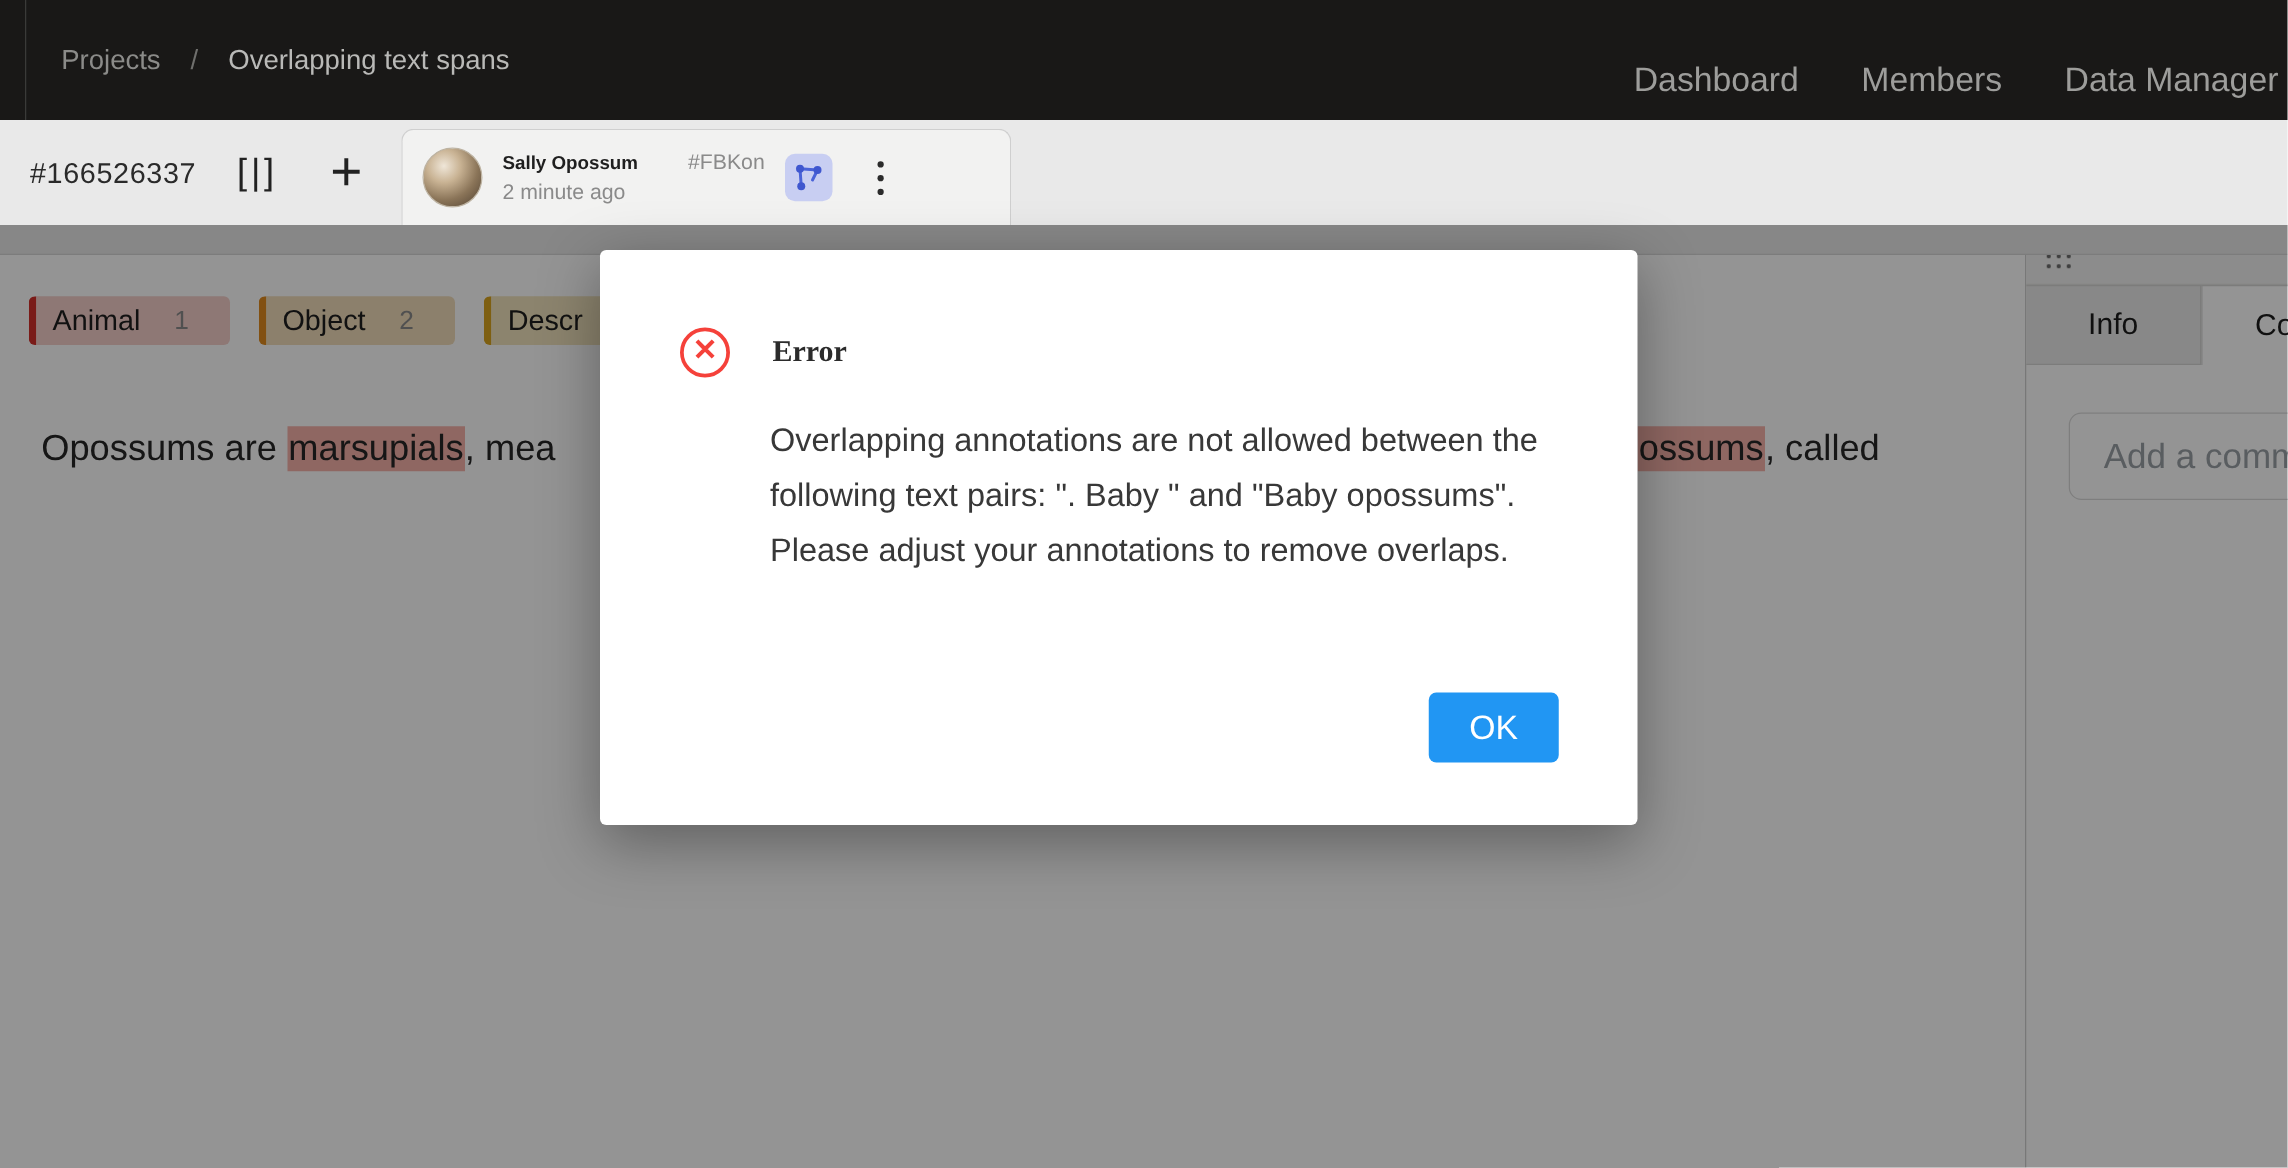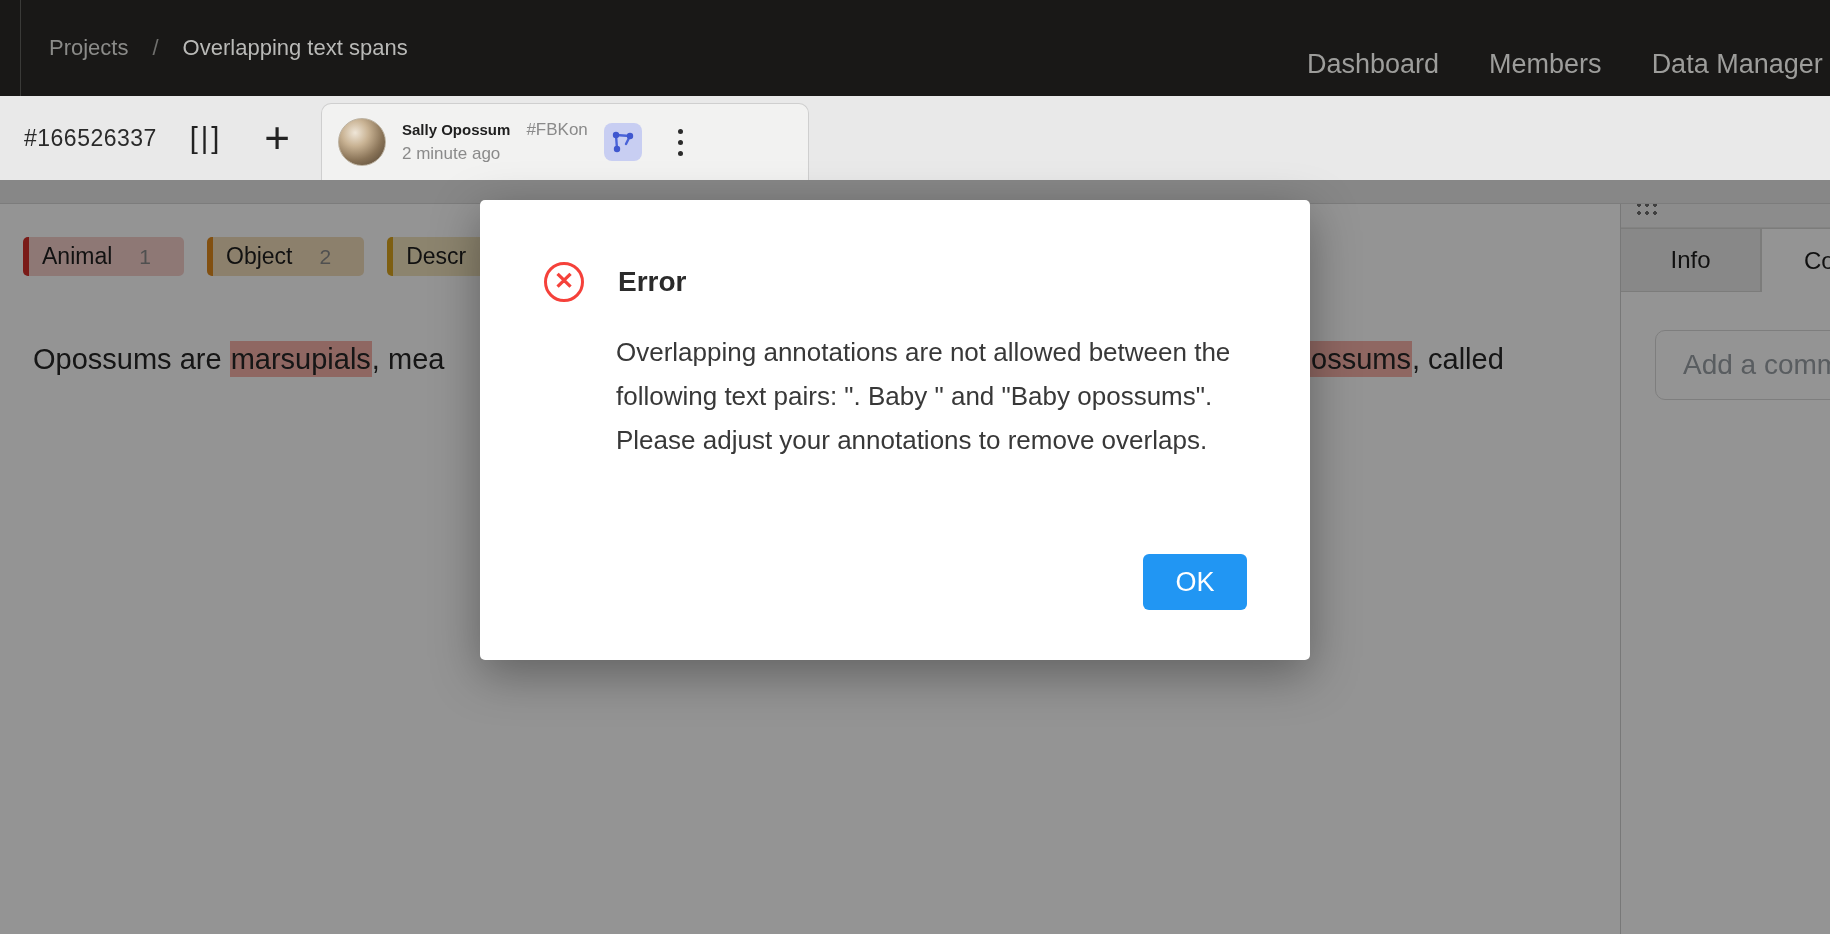--- a/index.html
+++ b/index.html
@@ -30,21 +30,21 @@
               font-size:44px; font-weight:300; color:#222; cursor:pointer; }
   .ann-tab { position:absolute; left:321px; top:7px; width:488px; height:77px;
              background:#f2f2f1; border:1px solid #cfcfcf; border-bottom:none;
              border-radius:10px 10px 0 0; display:flex; align-items:center; cursor:pointer; }
   .avatar { width:48px; height:48px; border-radius:50%; margin-left:16px; flex:0 0 auto;
             background:radial-gradient(circle at 35% 30%, #efe6d8 0%, #c9b394 30%, #8a7458 62%, #4d3f30 100%);
             border:1px solid #bdb3a2; }
   .ann-tab-texts { margin-left:16px; display:flex; flex-direction:column; justify-content:center; }
   .ann-row1 { display:flex; align-items:baseline; gap:16px; }
   .ann-user { font-size:15px; font-weight:700; color:#1f1f1f; }
-  .ann-id   { font-size:17px; color:#8a8a8a; }
+  .ann-id   { font-size:17px; color:#8a8a8a;margin-left:24px; }
   .ann-time { font-size:17px; color:#8a8a8a; margin-top:4px; }
   .region-icon { width:38px; height:38px; border-radius:8px; background:#c8cef2;
                  margin-left:16px; flex:0 0 auto; display:flex; align-items:center; justify-content:center; }
   .kebab-btn { margin-left:24px; width:30px; height:44px; display:flex; flex-direction:column;
                align-items:center; justify-content:center; gap:6px; cursor:pointer; }
   .kebab-btn i { width:5px; height:5px; border-radius:50%; background:#2b2b2b; }
 
   
   .content { position:absolute; left:0; top:180px; width:1830px; height:754px; background:#ffffff; }
   .tag-row { position:absolute; left:23px; top:57px; display:flex; gap:23px; }
@@ -78,21 +78,21 @@
   
   .dim-overlay { position:absolute; left:0; top:180px; width:1830px; height:754px;
                  background:rgba(0,0,0,0.42); z-index:10; }
   .modal { position:absolute; left:480px; top:200px; width:830px; height:460px;
            background:#ffffff; border-radius:5px; z-index:20;
            box-shadow:0 14px 48px rgba(0,0,0,0.35); }
   .modal-head { position:absolute; left:64px; top:62px; display:flex; align-items:center; gap:34px; }
   .err-icon { width:40px; height:40px; border-radius:50%; border:3px solid #f5413a;
               display:flex; align-items:center; justify-content:center; flex:0 0 auto; }
   .err-icon span { color:#f5413a; font-size:24px; font-weight:700; line-height:1; transform:translateY(-1px); }
-  .modal-title { font-size:28px; font-weight:700; color:#2b2b2b; }
+  .modal-title { font-size:24px; font-weight:700; color:#2b2b2b;font-family:Liberation Serif, serif; }
   .modal-body { position:absolute; left:136px; top:130px; width:655px;
                 font-size:26px; line-height:44px; color:#383838; }
   .ok-btn { position:absolute; right:63px; bottom:50px; width:104px; height:56px;
             background:#2196f3; border:none; border-radius:6px; color:#fff;
             font-size:27px; font-family:"Liberation Sans", sans-serif; cursor:pointer; }
 </style>
 </head>
 <body>
 
 <div class="top-header">

